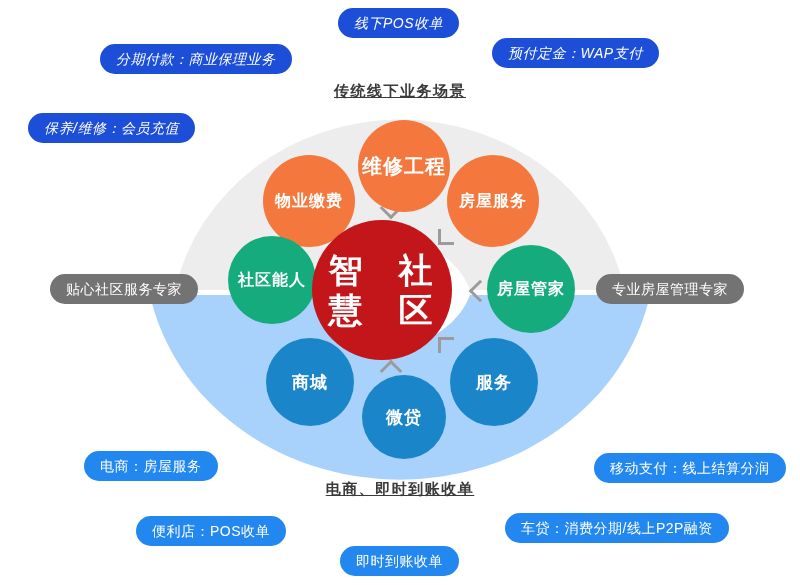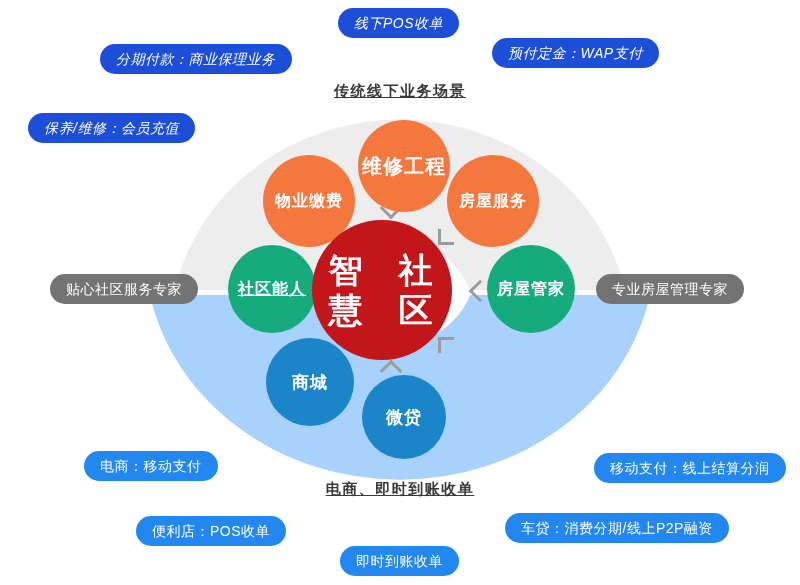--- a/index.html
+++ b/index.html
@@ -117,32 +117,35 @@
   <div class="circle c-orange" style="left:263px; top:155px; width:92px; height:92px; font-size:16px;">
     <span>物业缴费</span>
   </div>
   <div class="circle c-orange" style="left:358px; top:120px; width:92px; height:92px; font-size:20px;">
     <span>维修工程</span>
   </div>
   <div class="circle c-orange" style="left:447px; top:155px; width:92px; height:92px; font-size:16px;">
     <span>房屋服务</span>
   </div>
 
-  <div class="circle c-green" style="left:228px; top:245px; width:88px; height:88px; font-size:16px;text-decoration:underline;">
+  <div class="circle c-green" style="left:228px; top:236px; width:88px; height:88px; font-size:16px;">
     <span>社区能人</span>
   </div>
   <div class="circle c-green" style="left:487px; top:245px; width:88px; height:88px; font-size:16px;">
     <span>房屋管家</span>
   </div>
 
   <div class="circle c-blue" style="left:266px; top:338px; width:88px; height:88px; font-size:17px;">
     <span>商城</span>
   </div>
   <div class="circle c-blue" style="left:362px; top:375px; width:84px; height:84px; font-size:17px;">
     <span>微贷</span>
+  </div>
+  <div class="circle c-blue" style="left:450px; top:338px; width:88px; height:88px; font-size:17px;">
+    <span>服务</span>
   </div>
 
   <div class="circle c-center" style="left:312px; top:220px; width:140px; height:140px; flex-direction:row;justify-content:space-between;">
     <span class="center-line">智慧</span>
     <span class="center-line">社区</span>
   </div>
 
   <div class="pill pill-darkblue" style="left:100px; top:44px;">
     <span>分期付款：商业保理业务</span>
   </div>
@@ -157,21 +160,21 @@
   </div>
 
   <div class="pill pill-green" style="left:50px; top:274px;">
     <span>贴心社区服务专家</span>
   </div>
   <div class="pill pill-green" style="left:596px; top:274px;">
     <span>专业房屋管理专家</span>
   </div>
 
   <div class="pill pill-brightblue" style="left:84px; top:451px;">
-    <span>电商：移动支付</span>
+    <span>电商：房屋服务</span>
   </div>
   <div class="pill pill-brightblue" style="left:136px; top:516px;">
     <span>便利店：POS收单</span>
   </div>
   <div class="pill pill-brightblue" style="left:340px; top:546px;">
     <span>即时到账收单</span>
   </div>
   <div class="pill pill-brightblue" style="left:594px; top:453px;">
     <span>移动支付：线上结算分润</span>
   </div>

